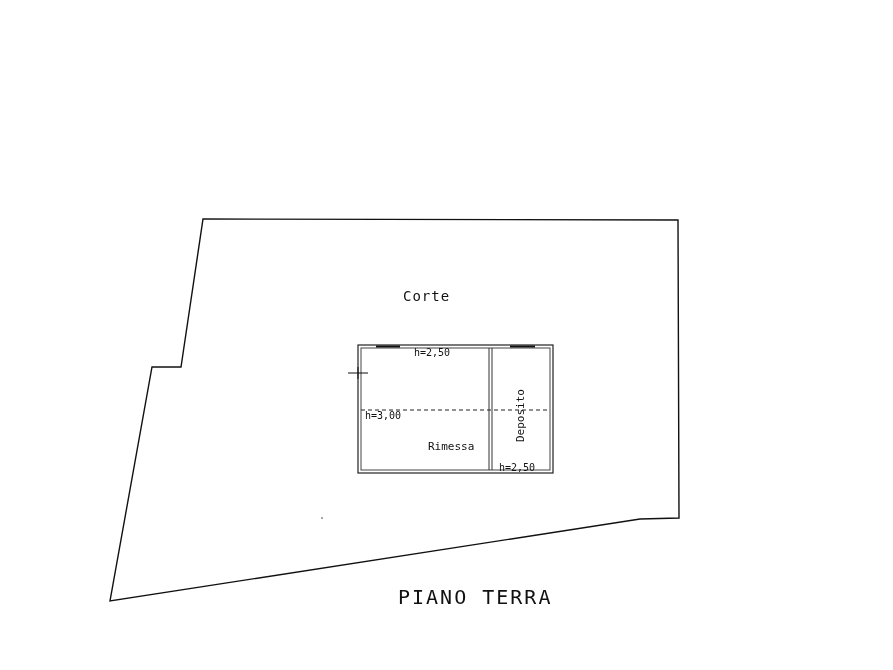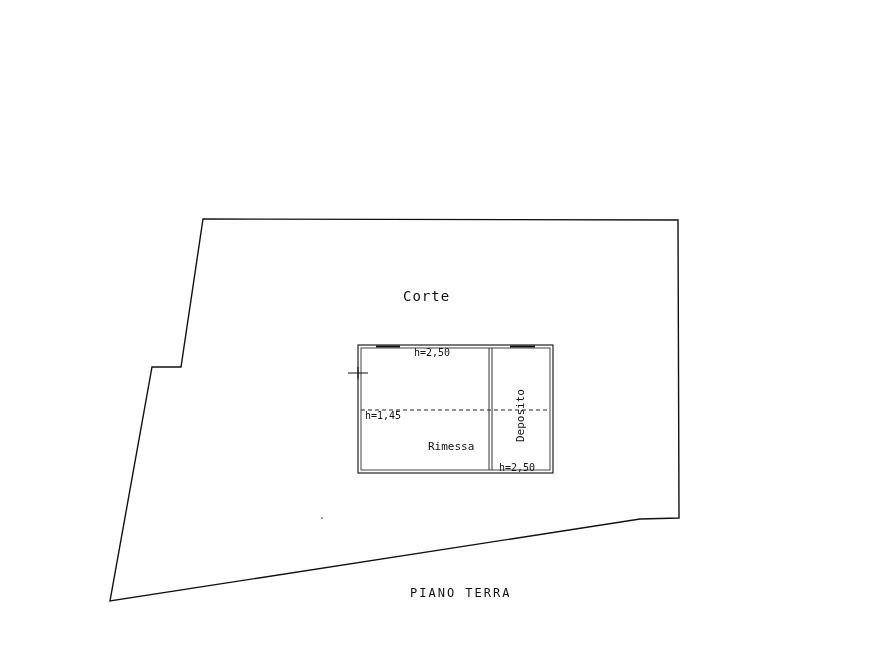--- a/index.html
+++ b/index.html
@@ -5,21 +5,21 @@
   html, body { margin:0; padding:0; background:#ffffff; }
   body { width:893px; height:670px; position:relative; overflow:hidden; font-family:"DejaVu Sans Mono", monospace; }
   svg { position:absolute; left:0; top:0; }
   .lbl { position:absolute; color:#111; white-space:nowrap; line-height:1;text-align:center; }
   .corte { left:403px; top:289px; font-size:14px; letter-spacing:1px; }
   .h1 { left:414px; top:348px; font-size:10px; }
   .h2 { left:365px; top:411px; font-size:10px; }
   .h3 { left:499px; top:463px; font-size:10px; }
   .rimessa { left:428px; top:441px; font-size:11px; }
   .deposito { left:504px; top:410px; font-size:11px; transform:rotate(-90deg); transform-origin:center; width:60px; text-align:center; margin-left:-14px; }
-  .title { left:410px; top:587px; font-size:12px; letter-spacing:2px; }
+  .title { left:398px; top:587px; font-size:20px; letter-spacing:2px; }
 </style>
 </head>
 <body>
 
 <svg width="893" height="670" viewBox="0 0 893 670">
   <polygon points="203,219 678,220 679,518 640,519 110,601 152,367 181,367" fill="none" stroke="#111" stroke-width="1.4"></polygon>
   <g>
     <rect x="358" y="345" width="195" height="128" fill="none" stroke="#222" stroke-width="1.2"></rect>
     <rect x="361" y="348" width="189" height="122" fill="none" stroke="#444" stroke-width="1"></rect>
     <line x1="489" y1="348" x2="489" y2="470" stroke="#333" stroke-width="1"></line>
@@ -28,17 +28,17 @@
     <line x1="510" y1="346.5" x2="535" y2="346.5" stroke="#111" stroke-width="2"></line>
     <line x1="348" y1="373" x2="368" y2="373" stroke="#111" stroke-width="1"></line>
     <line x1="358" y1="367" x2="358" y2="379" stroke="#111" stroke-width="1"></line>
     <line x1="361" y1="410" x2="550" y2="410" stroke="#222" stroke-width="1" stroke-dasharray="4,3"></line>
   </g>
   <circle cx="322" cy="518" r="0.8" fill="#333"></circle>
 </svg>
 
 <div class="lbl corte">Corte</div>
 <div class="lbl h1">h=2,50</div>
-<div class="lbl h2">h=1,45</div>
+<div class="lbl h2">h=3,00</div>
 <div class="lbl rimessa">Rimessa</div>
 <div class="lbl deposito">Deposito</div>
 <div class="lbl h3">h=2,50</div>
 <div class="lbl title">PIANO TERRA</div>
 
 </body></html>

